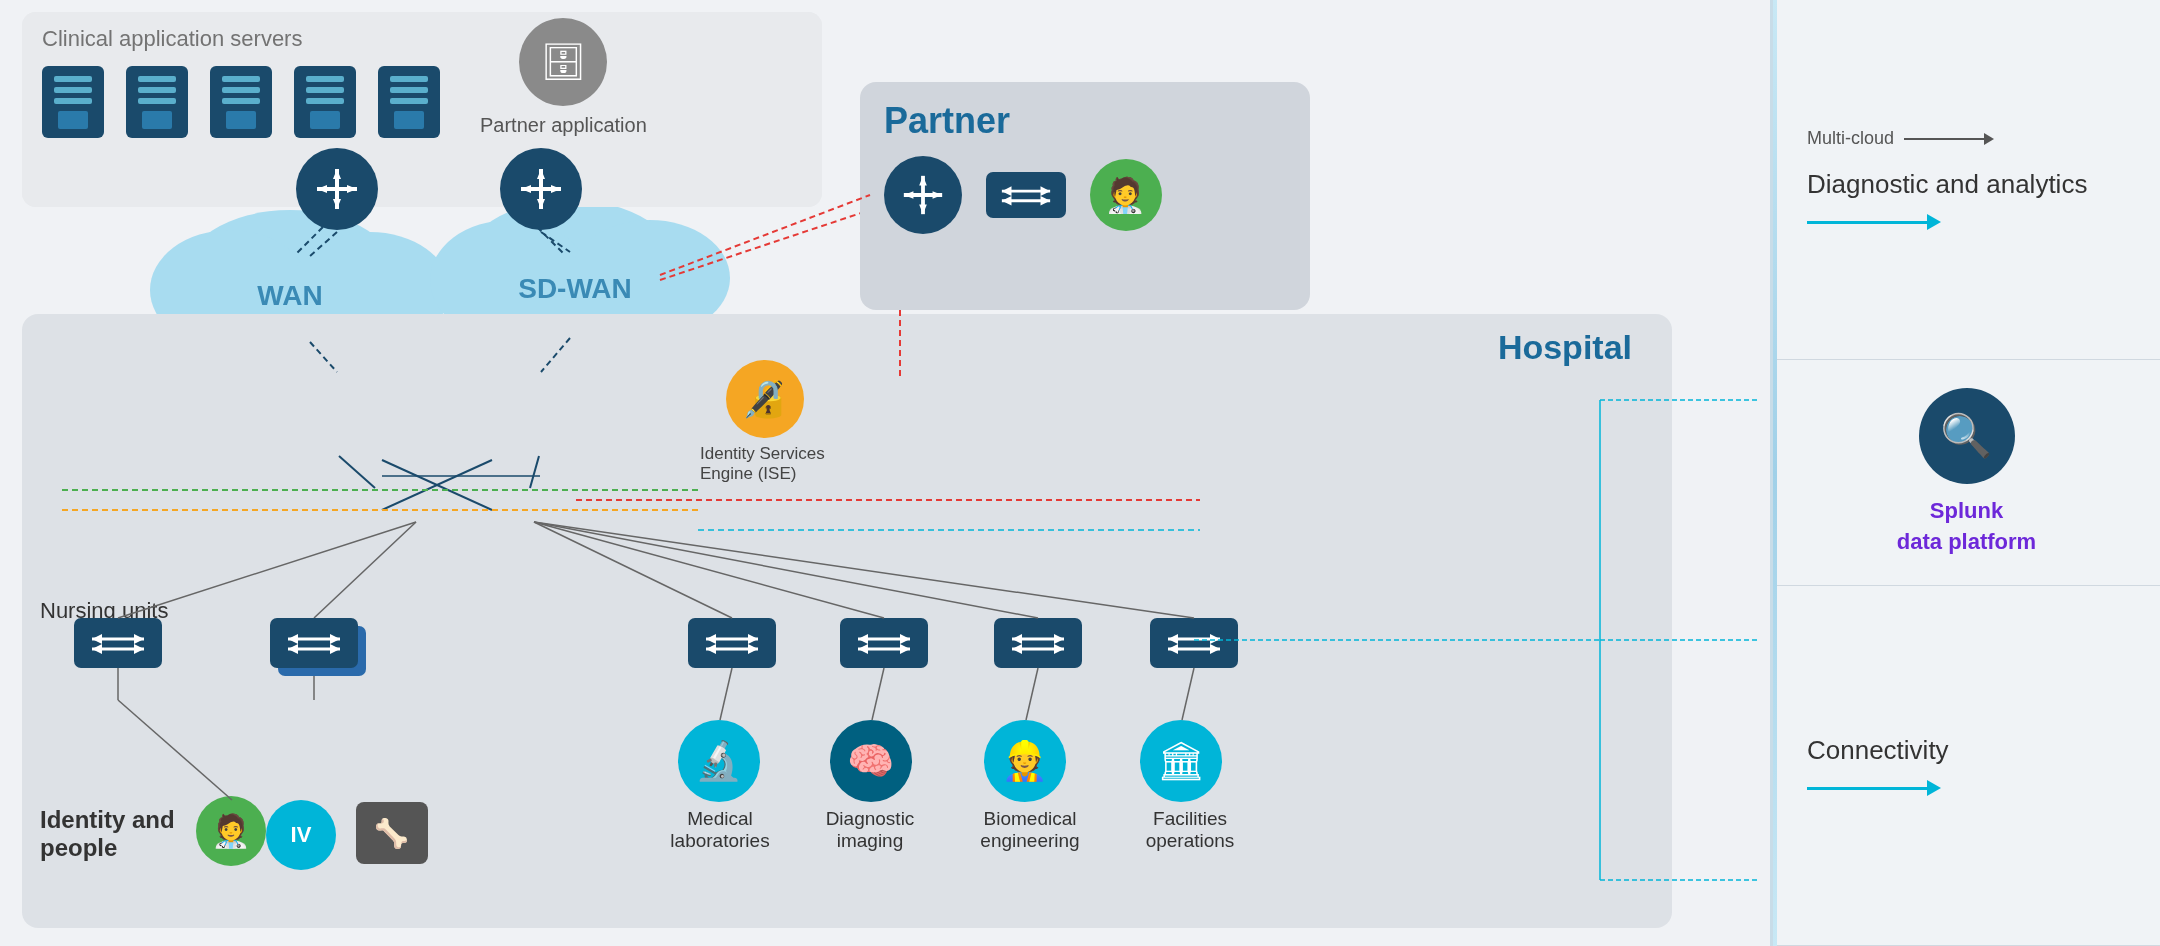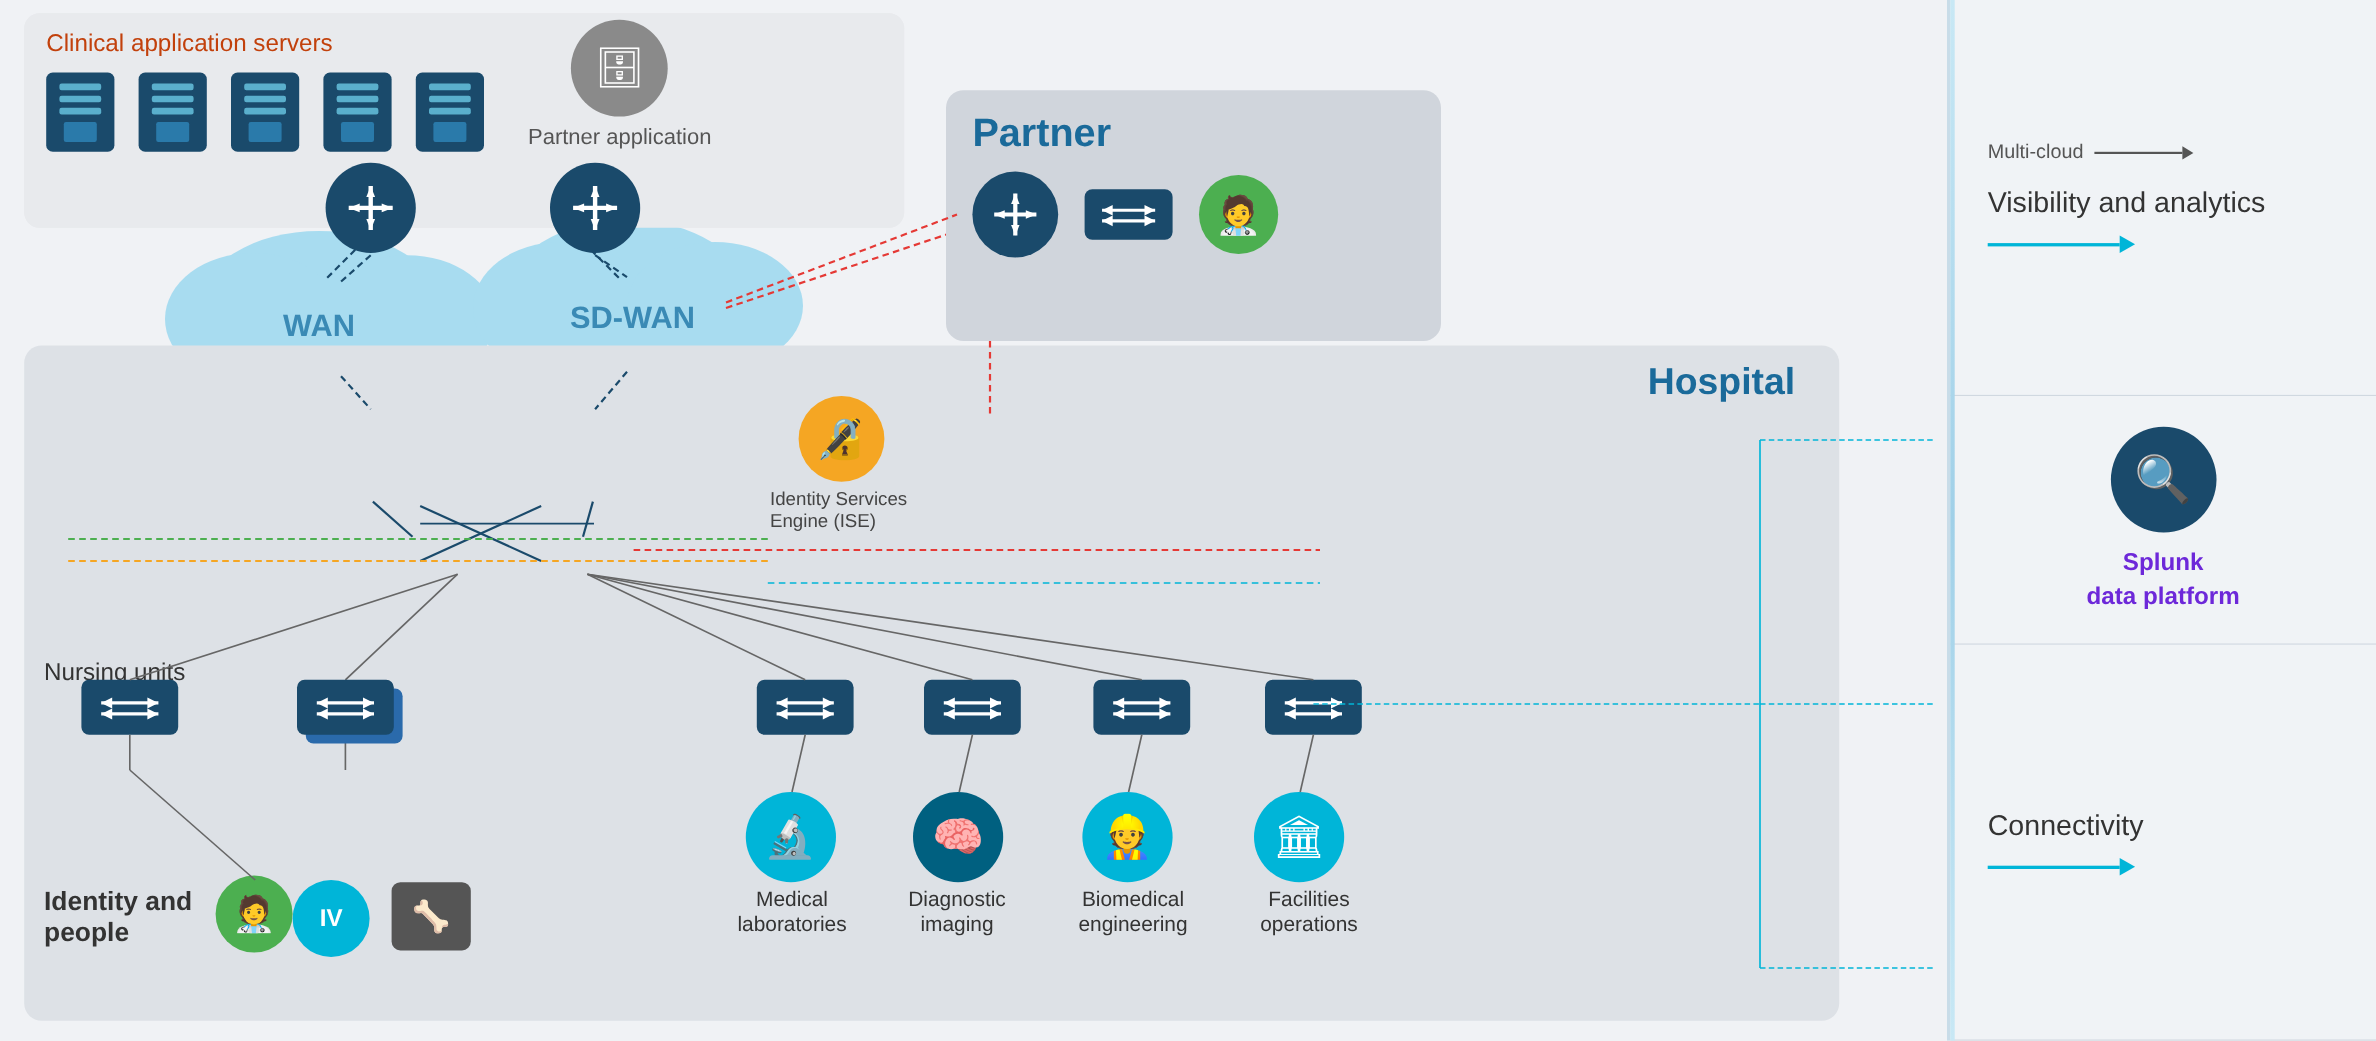--- a/index.html
+++ b/index.html
@@ -97,21 +97,21 @@
     <text x="1770" y="70" font-size="18" fill="#555">Multi-cloud</text>
     <polygon points="1940,73 1960,80 1940,87" fill="#555"></polygon>
 
     <rect x="1760" y="0" width="4" height="946" fill="#c8e8f5" rx="2"></rect>
 
     <line x1="1770" y1="80" x2="1910" y2="80" stroke="#555" stroke-width="1.5"></line>
 
   </svg>
 
   <div style="position:absolute; top:12px; left:22px; width:800px; height:195px; background:#e8eaed; border-radius:14px; padding:14px 20px;">
-    <div style="font-size:22px; color:#c2410c; margin-bottom:14px;">Clinical application servers</div>
+    <div style="font-size:22px; color:#737373; margin-bottom:14px;">Clinical application servers</div>
     <div style="display:flex; gap:22px; align-items:center;">
 
       <div style="width:62px; height:72px; background:#1a4a6b; border-radius:6px; display:flex; flex-direction:column; align-items:center; justify-content:center; gap:5px; padding:8px;">
         <div style="width:38px; height:6px; background:#5aafcc; border-radius:2px;"></div>
         <div style="width:38px; height:6px; background:#5aafcc; border-radius:2px;"></div>
         <div style="width:38px; height:6px; background:#5aafcc; border-radius:2px;"></div>
         <div style="width:30px; height:18px; background:#2a7aaa; border-radius:2px; margin-top:2px;"></div>
       </div>
 
       <div style="width:62px; height:72px; background:#1a4a6b; border-radius:6px; display:flex; flex-direction:column; align-items:center; justify-content:center; gap:5px; padding:8px;">
@@ -351,21 +351,21 @@
 
     <div style="flex:1; display:flex; flex-direction:column; justify-content:center; padding:0 34px; border-bottom:1px solid #d0d8e0; position:relative;">
 
       <div style="display:flex; align-items:center; gap:10px; margin-bottom:20px;">
         <span style="font-size:18px; color:#555;">Multi-cloud</span>
         <div style="display:flex; align-items:center;">
           <div style="width:80px; height:2px; background:#555;"></div>
           <div style="width:0; height:0; border-left:10px solid #555; border-top:6px solid transparent; border-bottom:6px solid transparent;"></div>
         </div>
       </div>
-      <div style="font-size:26px; color:#333; font-weight:500;">Visibility and analytics</div>
+      <div style="font-size:26px; color:#333; font-weight:500;">Diagnostic and analytics</div>
 
       <div style="display:flex; align-items:center; margin-top:14px;">
         <div style="width:120px; height:3px; background:#00b5d8;"></div>
         <div style="width:0; height:0; border-left:14px solid #00b5d8; border-top:8px solid transparent; border-bottom:8px solid transparent;"></div>
       </div>
     </div>
 
     <div style="display:flex; flex-direction:column; align-items:center; padding:28px 20px; border-bottom:1px solid #d0d8e0;">
       <div style="width:96px; height:96px; background:#1a4a6b; border-radius:50%; display:flex; align-items:center; justify-content:center; font-size:42px; color:#00b5d8;">🔍</div>
       <div style="font-size:22px; color:#6d28d9; font-weight:bold; text-align:center; margin-top:12px; line-height:1.4;">Splunk<br>data platform</div>

